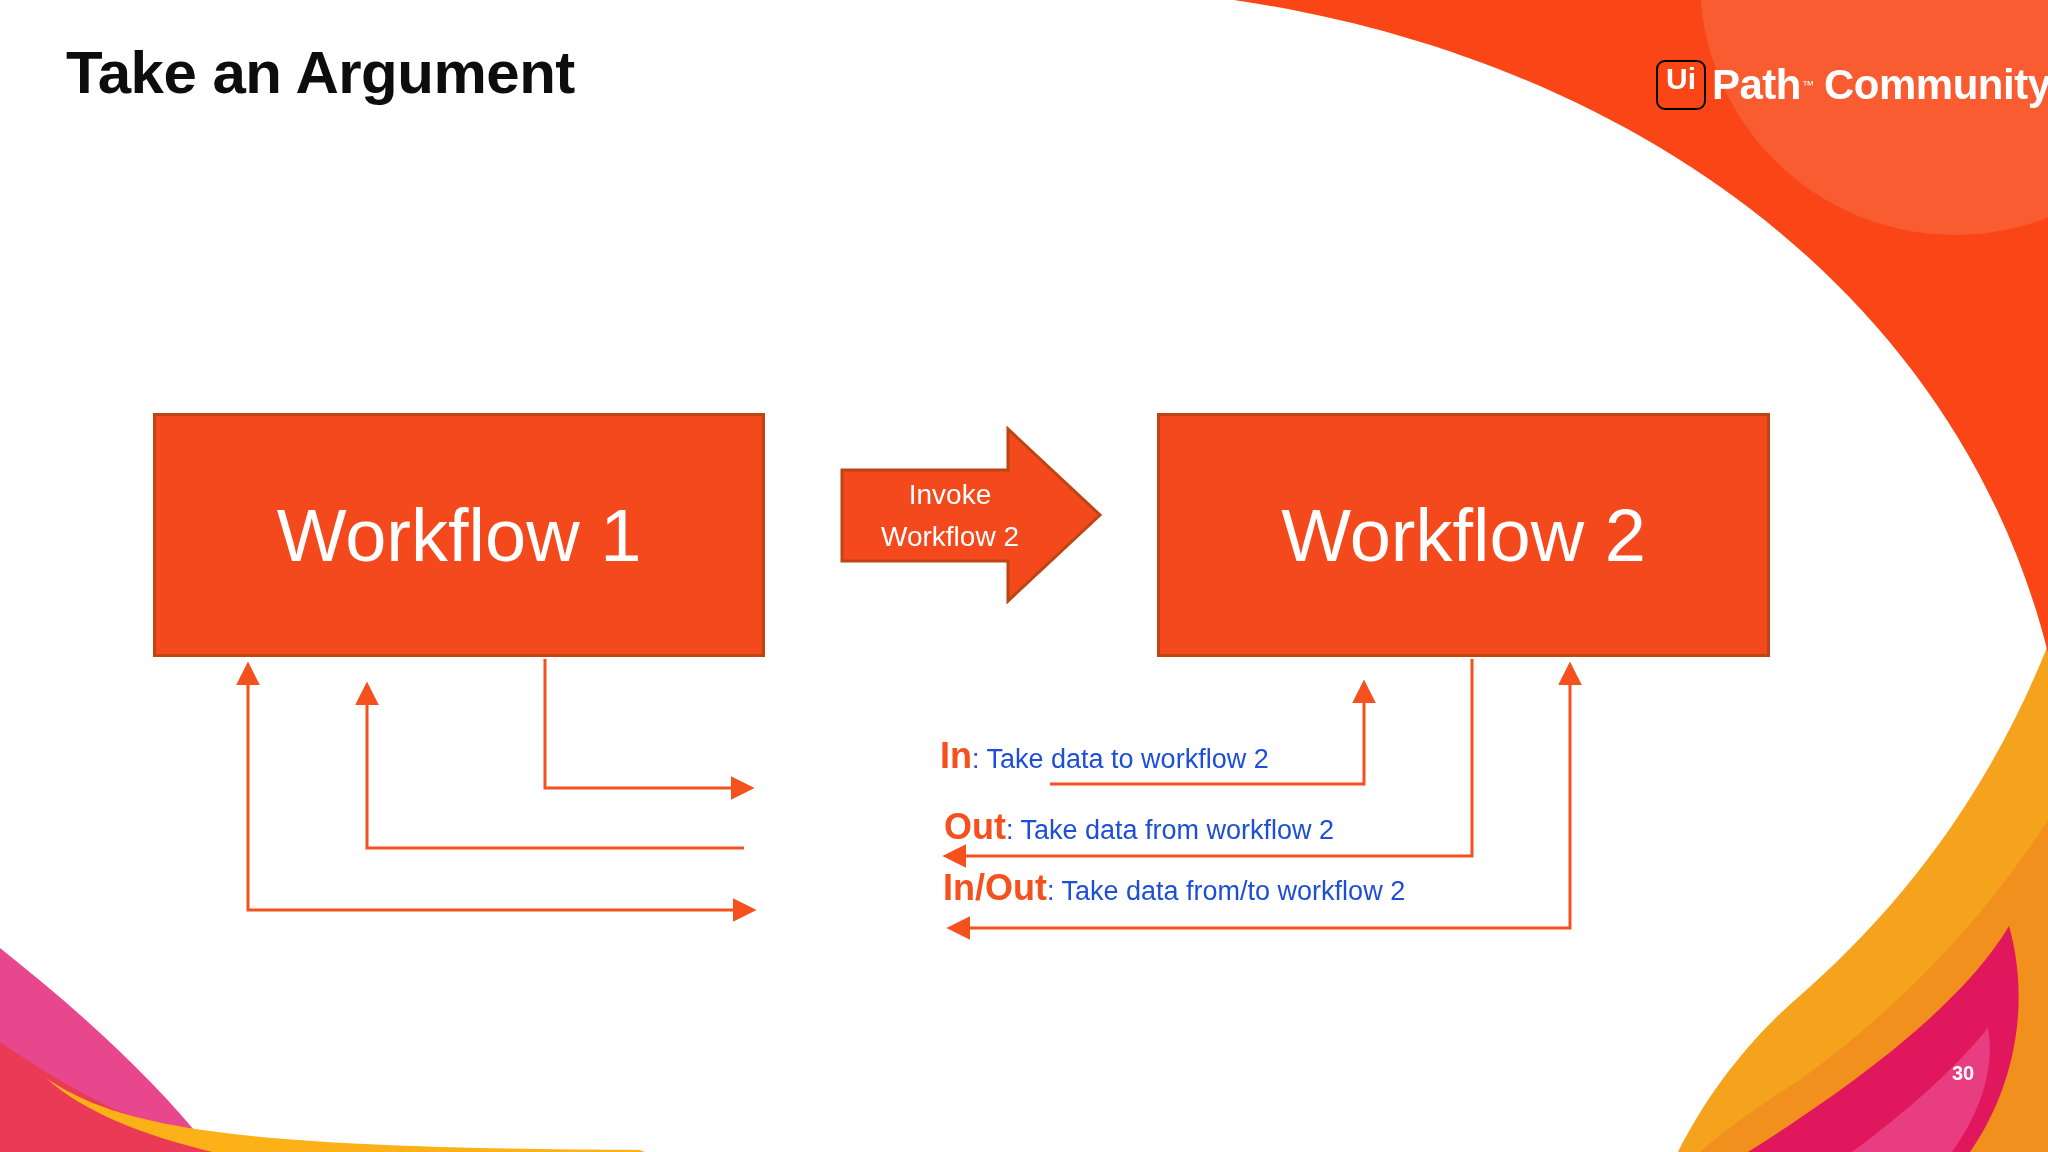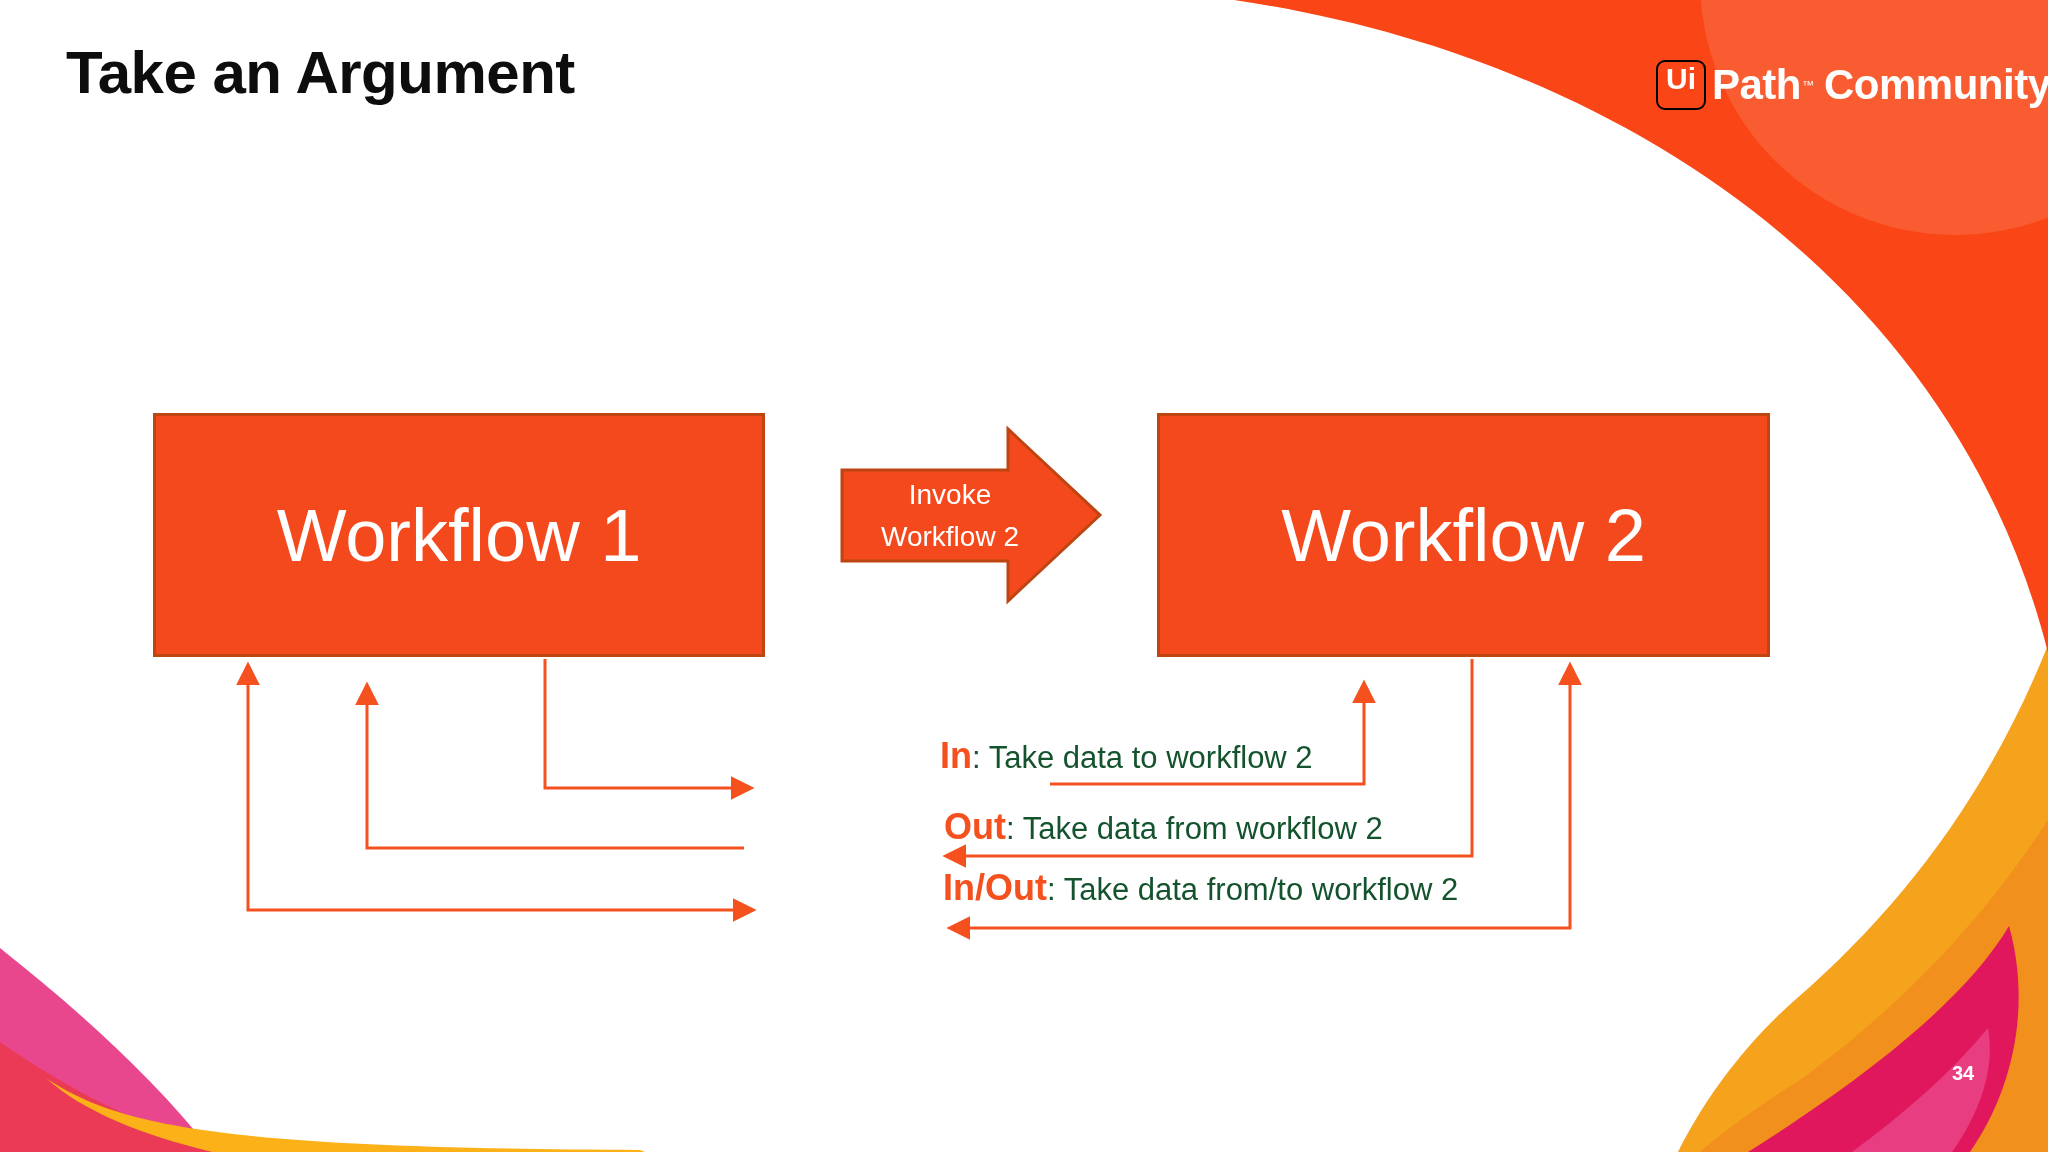--- a/index.html
+++ b/index.html
@@ -22,21 +22,21 @@
         align-items:center;justify-content:center;color:#fff;font-size:74px;font-weight:400;}
   .wbox.b1{left:153px;}
   .wbox.b2{left:1157px;width:613px;}
   
   .invoke-label{position:absolute;left:842px;top:470px;width:216px;height:91px;
         display:flex;flex-direction:column;align-items:center;justify-content:center;
         color:#fff;font-size:28px;line-height:34px;text-align:center;gap:8px;}
   
   .legend-row{position:absolute;display:flex;align-items:baseline;white-space:nowrap;}
   .legend-kw{color:#F4511E;font-weight:700;font-size:36px;}
-  .legend-desc{color:#14532d;font-size:31px;}
+  .legend-desc{color:#1d4ed8;font-size:27px;}
   .row-in{left:940px;top:735px;}
   .row-out{left:933px;top:806px;margin-left:11px;}
   .row-inout{left:943px;top:867px;}
   .page-num{position:absolute;left:1952px;top:1062px;width:44px;color:#fff;
             font-size:20px;font-weight:700;}
 </style>
 </head>
 <body>
 
 <div class="slide">
@@ -104,15 +104,15 @@
   </div>
   <div class="legend-row row-out">
     <span class="legend-kw">Out</span>
     <span class="legend-desc">: Take data from workflow 2</span>
   </div>
   <div class="legend-row row-inout">
     <span class="legend-kw">In/Out</span>
     <span class="legend-desc">: Take data from/to workflow 2</span>
   </div>
 
-  <div class="page-num">34</div>
+  <div class="page-num">30</div>
 
 </div>
 
 </body></html>

